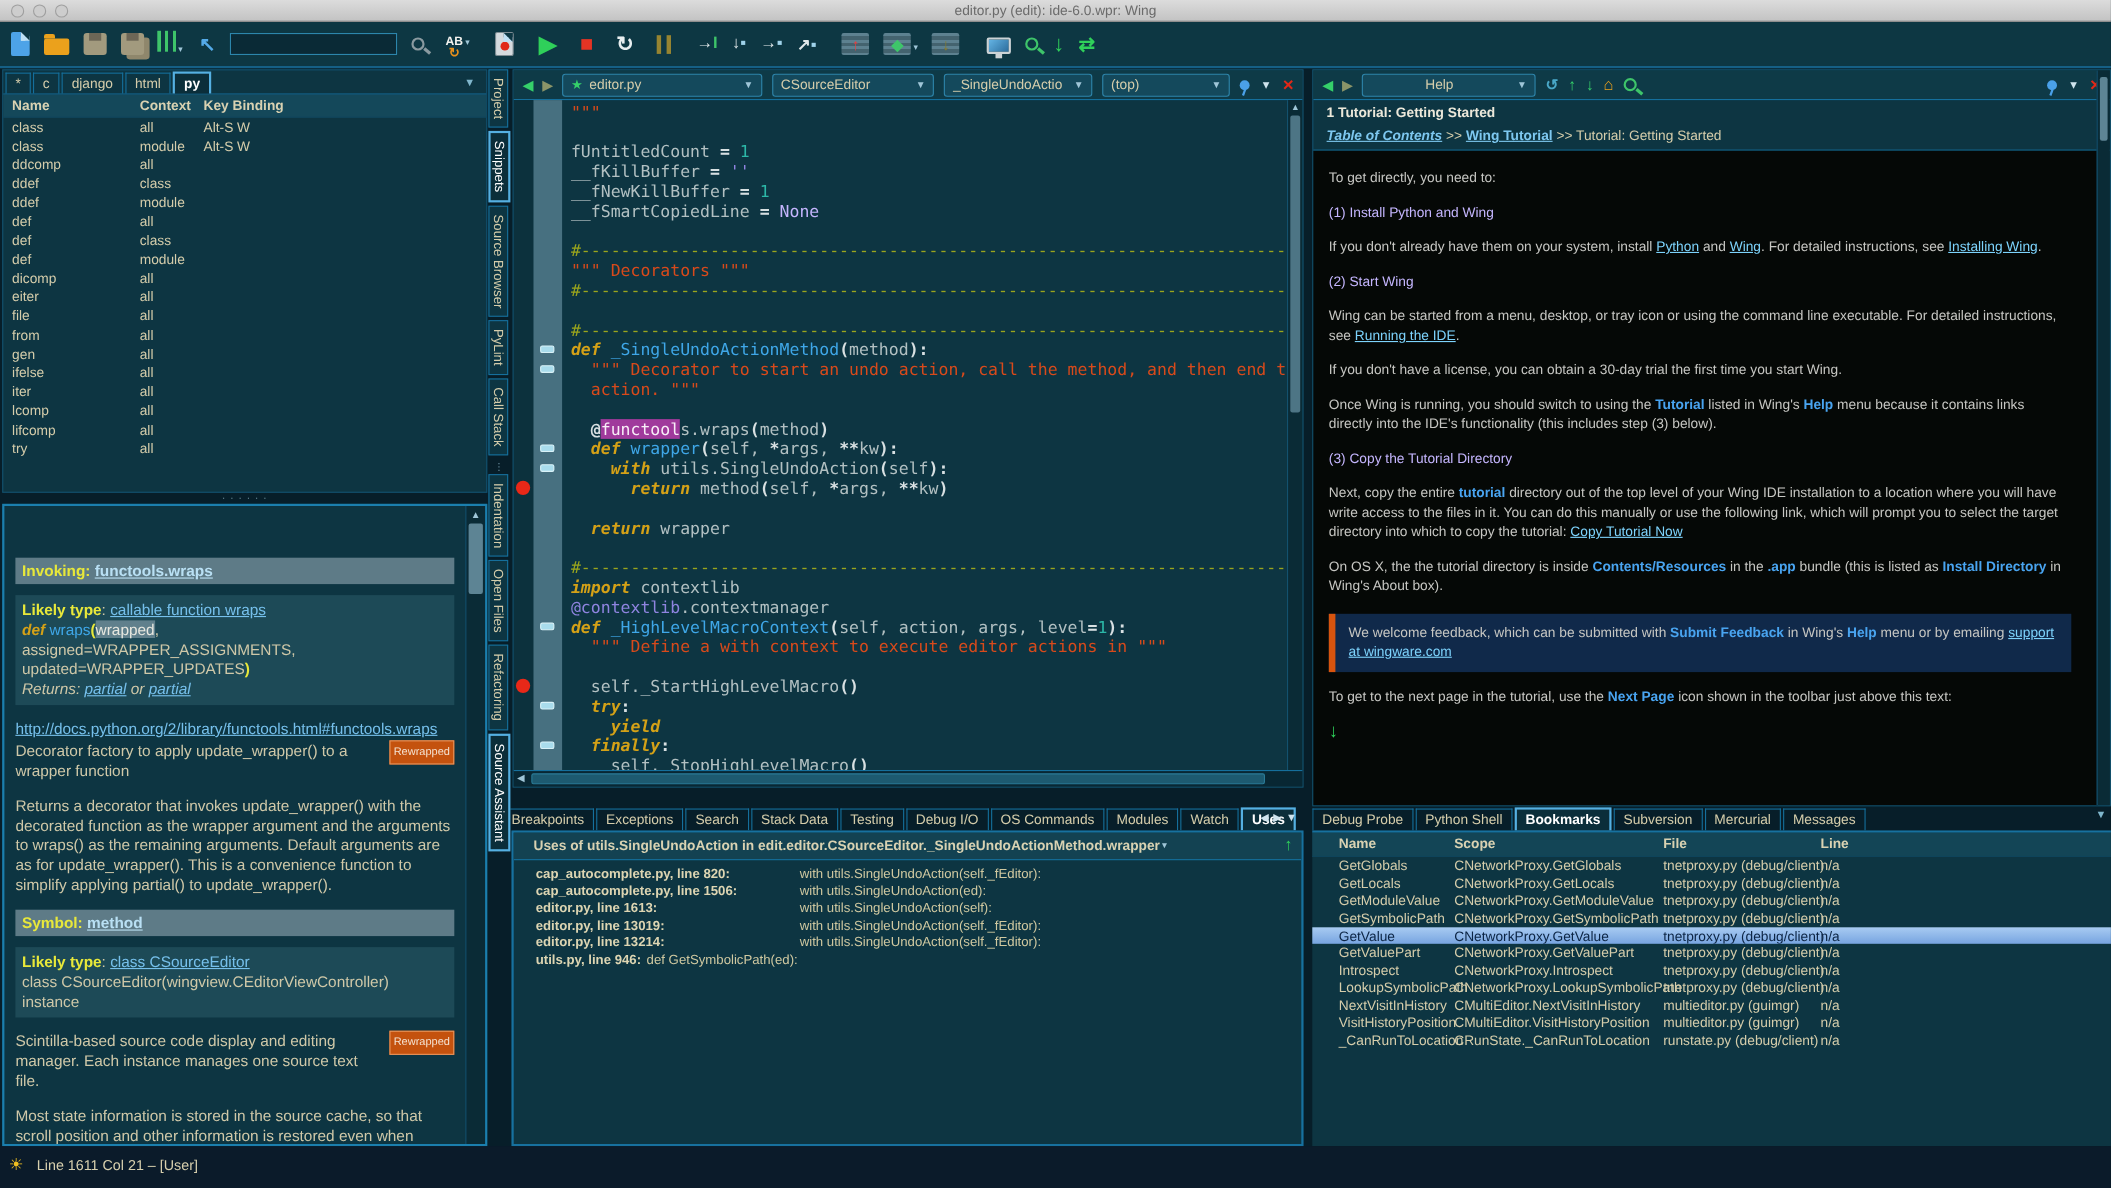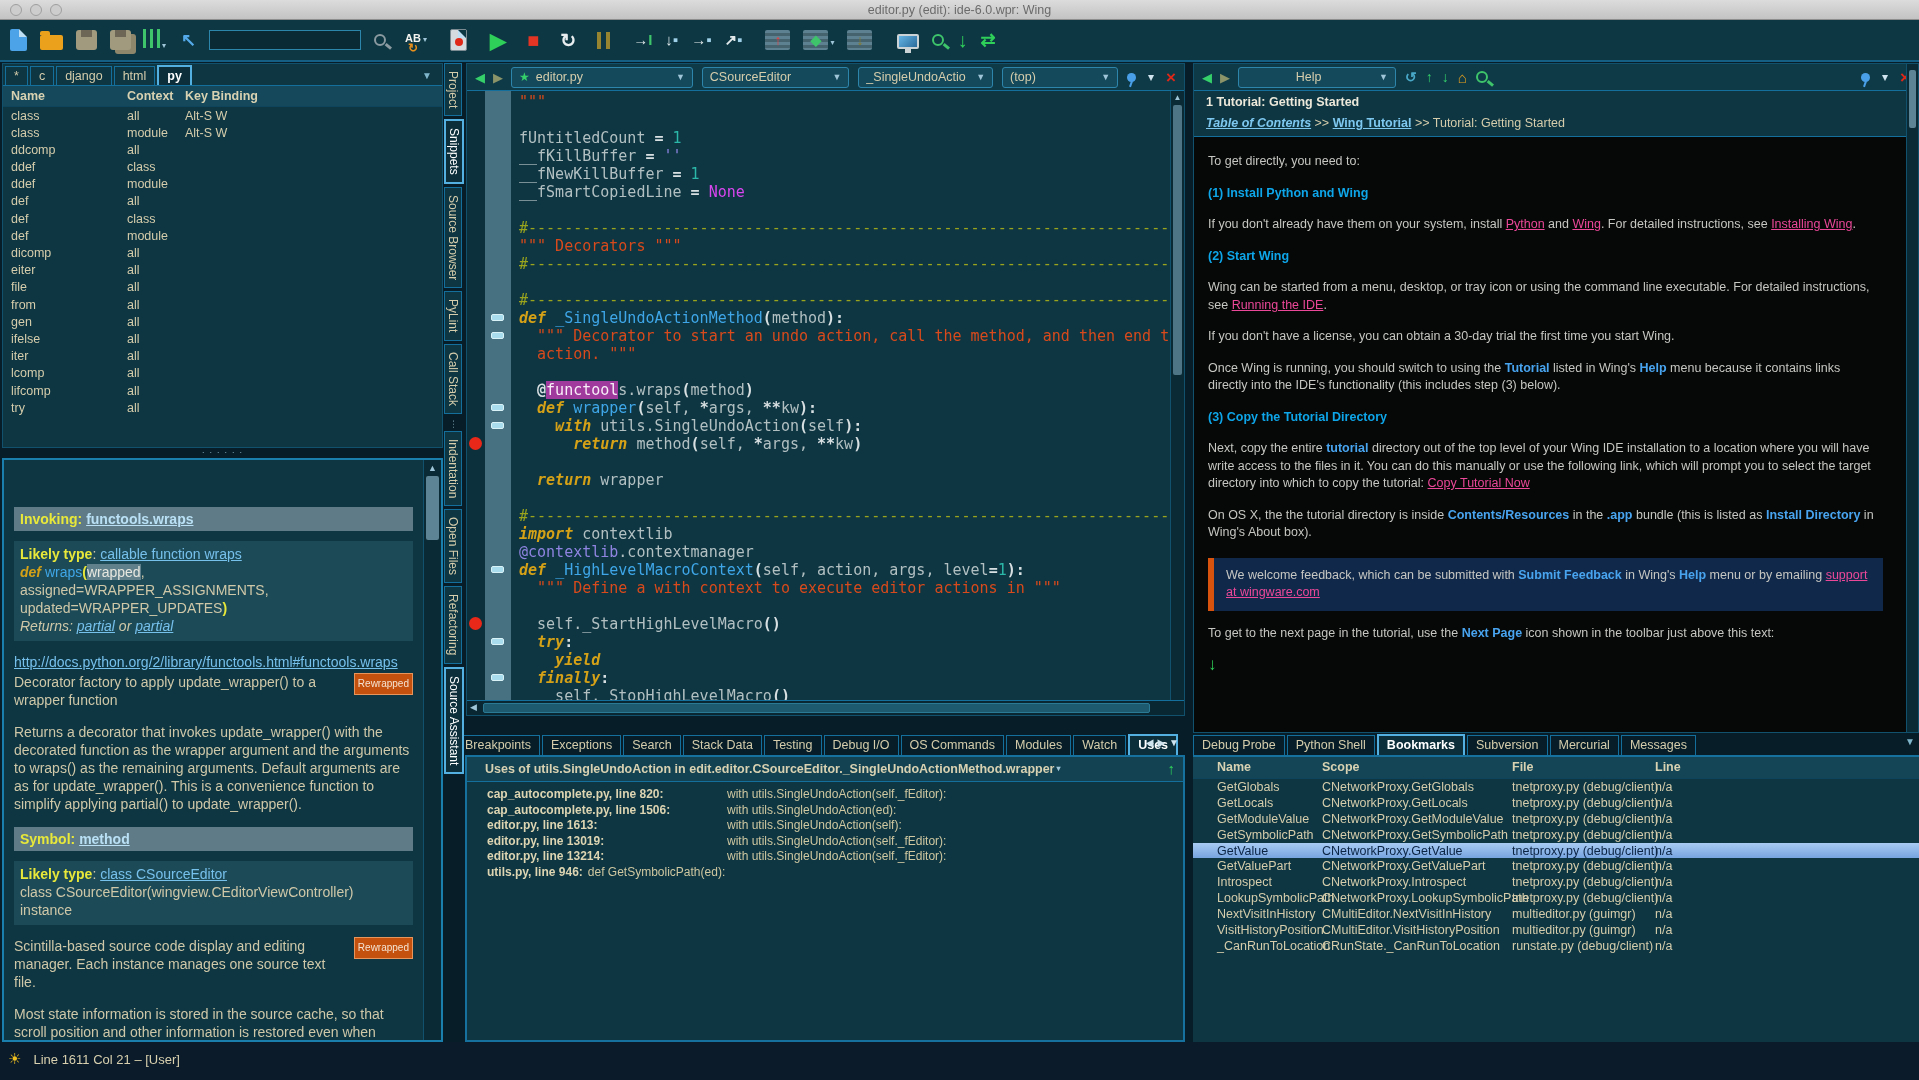--- a/index.html
+++ b/index.html
@@ -122,21 +122,21 @@
   .gutter { position:absolute; left:18px; top:0; bottom:0; width:26px; background:#477080; }
   .fold { position:absolute; left:6px; width:13px; height:7px; background:#a9dcec; border:1px solid #d9f2f8; border-radius:2px; }
   .code { position:absolute; left:44px; right:14px; top:0; bottom:0; overflow:hidden; padding:2px 0 0 8px;
     font-family:"DejaVu Sans Mono", monospace; font-size:15px; line-height:18px; }
   .cl { height:18px; white-space:pre; }
   .c-kw { color:#d4a117; font-style:italic; font-weight:bold; }
   .c-fn { color:#3fa7e8; font-weight:normal; }
   .c-str { color:#d84a1b; }
   .c-com { color:#9aa51d; }
   .c-num { color:#2cb8a8; }
-  .c-con { color:#d946ef; }
+  .c-con { color:#c4b5fd; }
   .c-vio { color:#8f84e0; }
   .c-pln { color:#b2c0c2; }
   .c-pun { color:#d8e0e2; font-weight:bold; }
   .c-hl { background:#a03a9c; color:#f8eef8; }
   .ed-vscroll { position:absolute; top:0; right:0; bottom:0; width:14px; background:#0a2b36; border-left:1px solid #12516e; }
   .ed-vscroll .arr { display:block; text-align:center; color:#9fc6d8; font-size:8px; padding-top:2px; }
   .ed-vscroll .thumb { position:absolute; left:2px; right:2px; top:14px; height:270px; background:#4d7585; border-radius:2px; }
   .ed-hscroll { position:absolute; left:0; right:0; bottom:0; height:15px; background:#082733; border-top:1px solid #156f9c; }
   .ed-hscroll .arr { position:absolute; left:3px; top:1px; color:#9fc6d8; font-size:9px; }
   .ed-hscroll .thumb { position:absolute; left:16px; right:34px; top:2px; bottom:2px; background:#1d5a70;
@@ -150,22 +150,22 @@
   .hicon-t { color:#49a8c8; font-weight:bold; font-size:14px; margin-right:9px; }
   .hicon-o { color:#eba11c; font-weight:bold; font-size:15px; margin-right:9px; }
   .help-title { position:absolute; left:0; top:27px; right:0; height:21px; padding:4px 0 0 12px;
     color:#ece8da; font-weight:bold; font-size:12.5px; }
   .help-crumb { position:absolute; left:0; top:48px; right:0; height:25px; padding:4px 0 0 12px;
     font-size:12.5px; color:#d5cdab; border-bottom:1px solid #156f9c; }
   .help-crumb .lnk { color:#7ec8f0; }
   .help-body { position:absolute; left:0; top:73px; right:11px; bottom:0; background:#050806;
     color:#c6c6c2; font-size:12.5px; line-height:17.5px; padding:16px 24px 0 14px; overflow:hidden; }
   .hp { margin-bottom:14px; }
-  .hh { margin-bottom:14px; color:#0ea5e9; font-weight:bold; }
-  .help-body .lnk { color:#ec4899; }
+  .hh { margin-bottom:14px; color:#c4b5fd; font-weight:normal; }
+  .help-body .lnk { color:#7dd3fc; }
   .bblue { color:#49a4f0; font-weight:bold; }
   .hbox { margin:16px 0 14px; background:#10294a; border-left:6px solid #d8540e; padding:9px 12px; }
   .hicon-arrow { color:#2fd05a; font-weight:900; font-size:17px; }
   .help-sb { width:12px; }
 
   
   .uses { left:456px; top:733px; width:729px; height:309px; background:transparent; }
   .uses .tabrow { height:22px; padding-top:1px; }
   .uses-ext { position:absolute; right:2px; top:4px; color:#cfe4ee; font-size:10px; letter-spacing:4px; }
   .uses-box { position:absolute; left:9px; right:0; top:22px; bottom:0; border:2px solid #17719f; background:#0d3542; }

